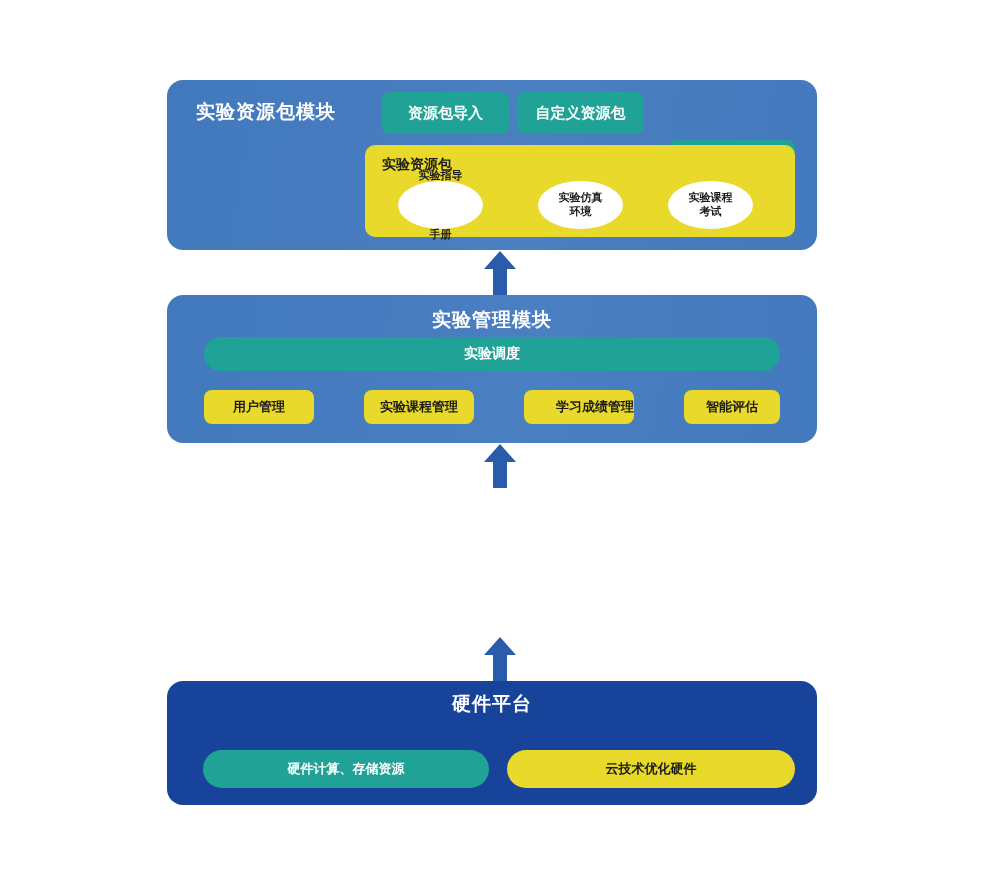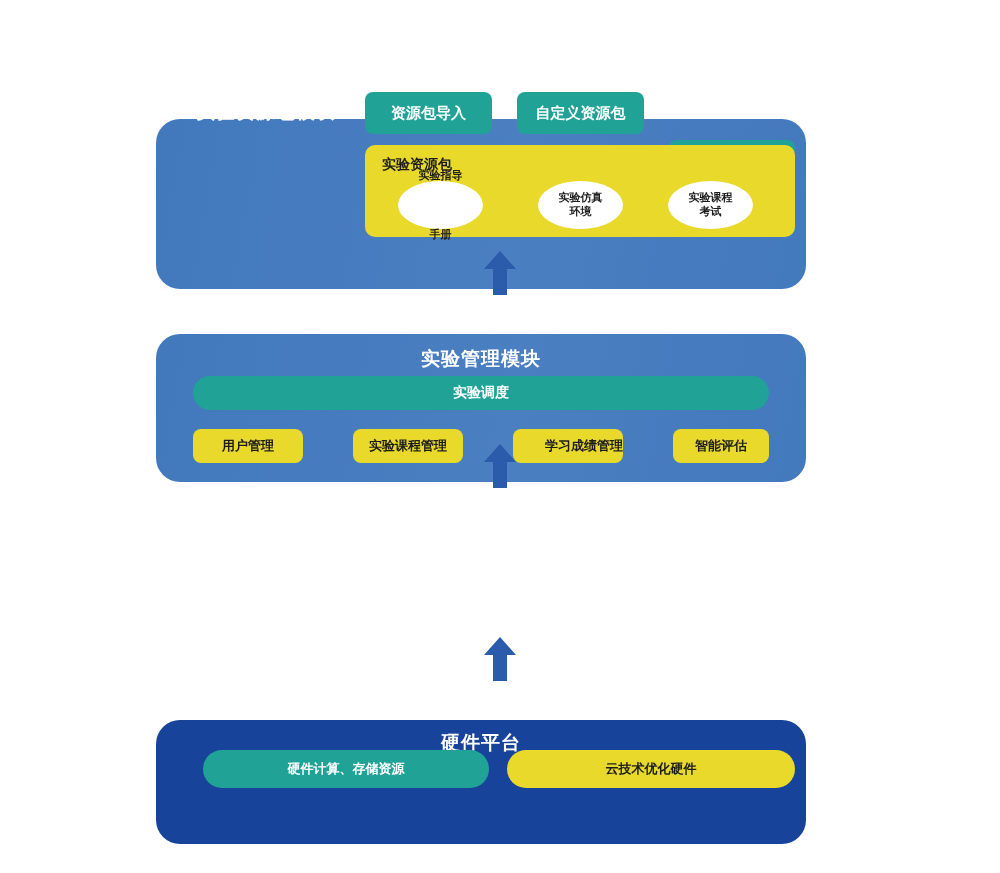--- a/index.html
+++ b/index.html
@@ -20,25 +20,24 @@
     position: absolute;
     left: 0;
     top: 0;
     width: 823px;
     height: 873px;
   }
 
   
   .panel {
     position: absolute;
-    left: 156px;
+    left: 167px;
     width: 650px;
-    border-radius: 24px;
+    border-radius: 16px;
     box-sizing: border-box;
-    margin-top: 39px;
   }
   .panel.light {
     background: linear-gradient(100deg, #4279bd 0%, #4a7fc1 55%, #4379bd 100%);
   }
   .panel.dark {
     background: #17449a;
   }
 
   .panel-title {
     color: #ffffff;
@@ -166,21 +165,21 @@
 </head>
 <body>
 
 <div id="diagram">
 
   <div class="panel light" id="panel-resource" style="top:80px; height:170px;">
   </div>
 
   <div class="panel-title" id="top-module-title">实验资源包模块</div>
 
-  <div class="pill teal top-btn" style="left:365px; width:127px;">资源包导入</div>
+  <div class="pill teal top-btn" style="left:382px; width:127px;">资源包导入</div>
 
   <div class="pill teal top-btn" style="left:517px; width:127px;">自定义资源包</div>
 
   <div class="pill teal top-btn" style="left:669px; width:126px;margin-top:48px;">资源包修改</div>
 
   <div id="resource-box">
     <div id="resource-box-title">实验资源包</div>
 
     <div class="ellipse" style="left:33px;gap:45px;">
       <span>实验指导</span>

